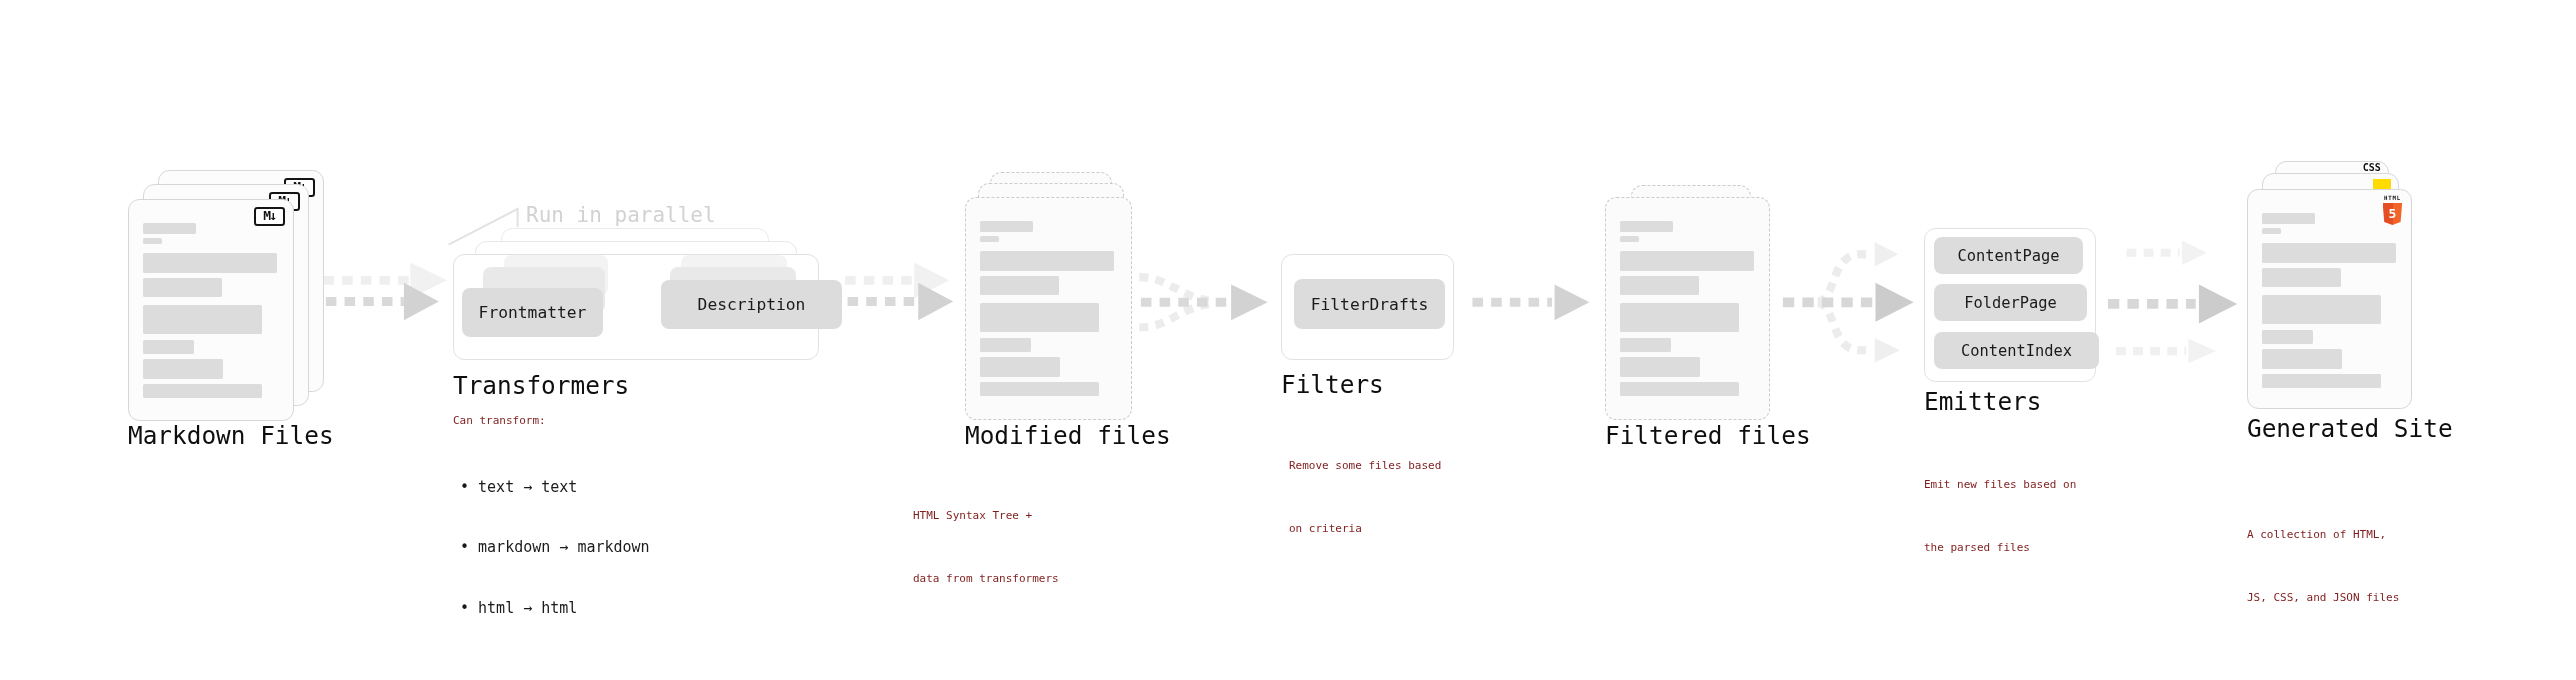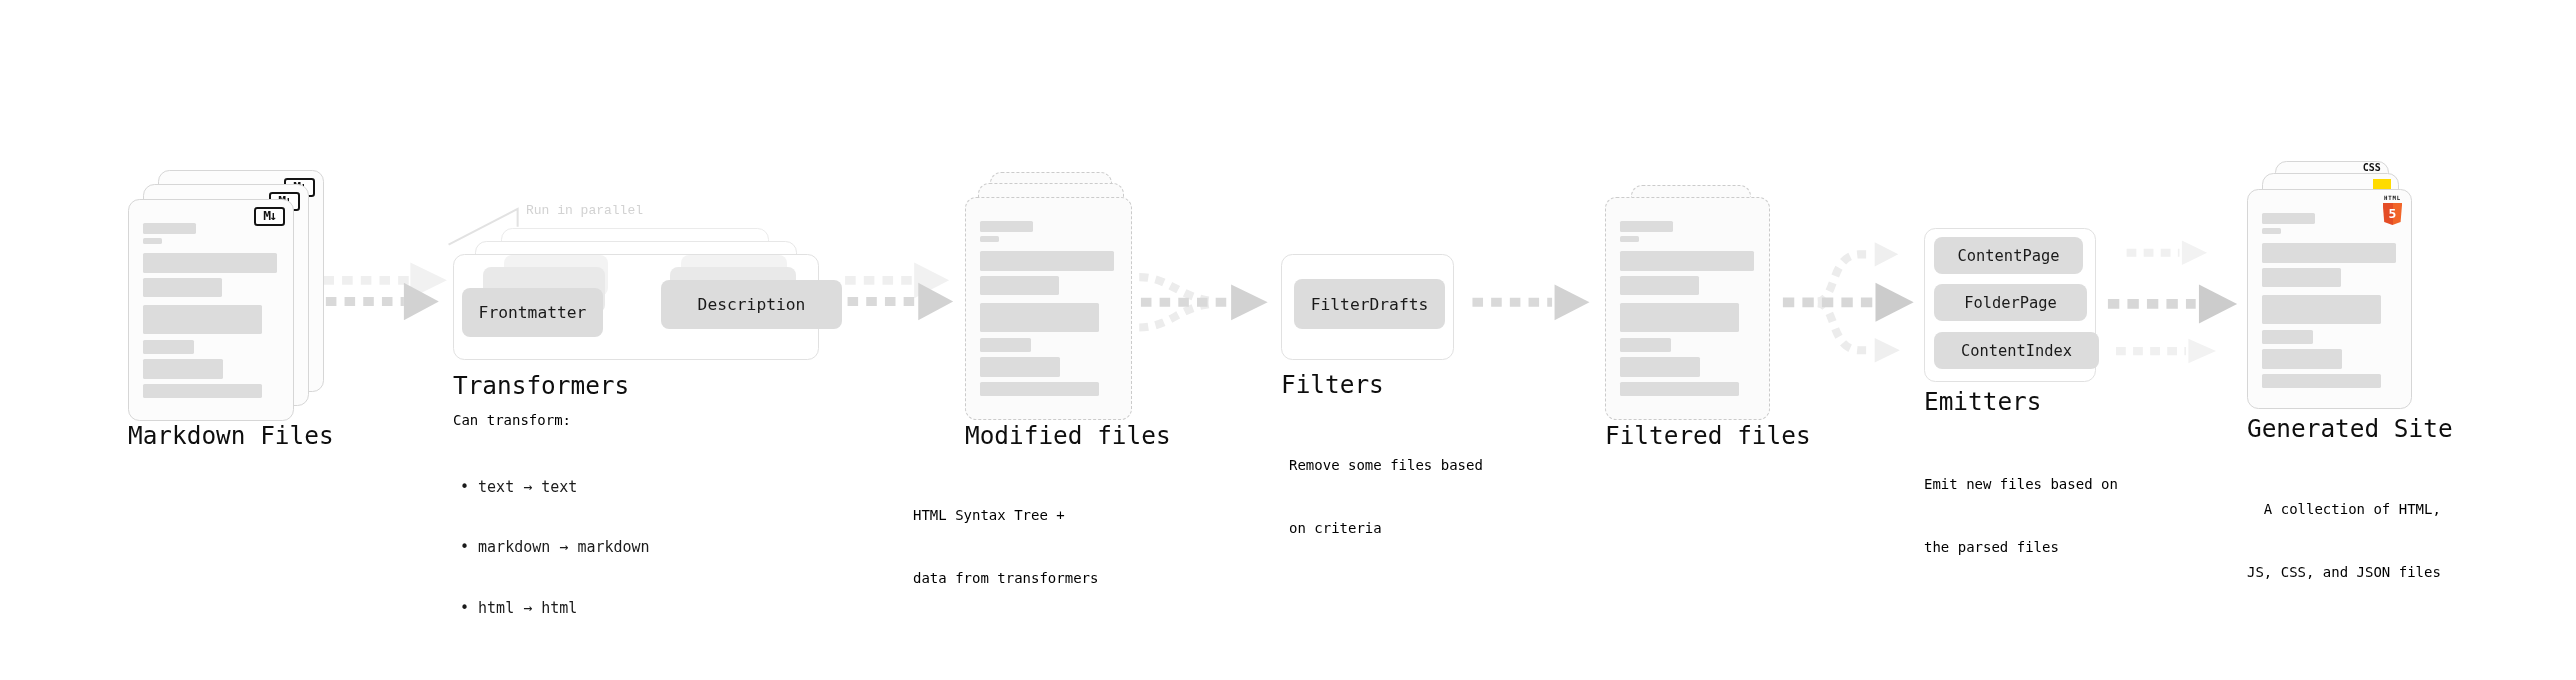--- a/index.html
+++ b/index.html
@@ -32,23 +32,23 @@
   .panel{position:absolute;box-sizing:border-box;border:1.6px solid #e1e1e1;border-radius:11.4px;background:#ffffff;}
   .panel.depth1{border-color:#e7e7e7;}
   .panel.depth2{border-color:#ebebeb;}
   .chip{position:absolute;box-sizing:border-box;background:#dcdcdc;border-radius:8.1px;
     display:flex;align-items:center;justify-content:center;font-size:16.3px;color:#1a1a1a;}
   .chip.echo1{background:#e9e9e9;}
   .chip.echo2{background:#f3f3f3;}
   .chip.small{font-size:15.4px;}
   
   .heading{position:absolute;font-size:24.4px;line-height:26px;color:#0e0e0e;white-space:pre;}
-  .body-text{position:absolute;font-size:14px;line-height:21px;color:#000000;white-space:pre;}
+  .body-text{position:absolute;font-size:11px;line-height:21px;color:#7f1d1d;white-space:pre;}
   .bullets{position:absolute;font-size:15px;line-height:20.3px;color:#1b1b1b;white-space:pre;}
-  .annotation{position:absolute;font-size:13px;color:#d2d2d2;white-space:pre;font-family:Liberation Mono, monospace;}
+  .annotation{position:absolute;font-size:21px;color:#d2d2d2;white-space:pre;}
 </style>
 </head>
 <body>
 
 <div class="canvas">
 
   <svg class="arrows" width="2576" height="681" viewBox="0 0 3170 838">
 
     <g>
       <line x1="398" y1="345" x2="505" y2="345" stroke="#efefef" stroke-width="11" stroke-dasharray="13 10"></line>
@@ -230,20 +230,20 @@
           <div class="bar" style="width: 18.7px; height: 5.7px; margin-top: 4.9px;"></div>
           <div class="bar" style="width: 134px; height: 19.5px; margin-top: 9px;"></div>
           <div class="bar" style="width: 79px; height: 19.5px; margin-top: 4.9px;"></div>
           <div class="bar" style="width: 119px; height: 29px; margin-top: 8.1px;"></div>
           <div class="bar" style="width: 51px; height: 14.6px; margin-top: 5.7px;"></div>
           <div class="bar" style="width: 80px; height: 19.5px; margin-top: 4.9px;"></div>
           <div class="bar" style="width: 119px; height: 14px; margin-top: 4.9px;"></div>
         </div>
       </div>
     <div class="heading" style="left:2247px;top:416px;">Generated Site</div>
-    <div class="body-text" style="left:2247px;top:457px;text-align:right;">
+    <div class="body-text" style="left:2247px;top:482px;">
       <div>A collection of HTML,</div>
       <div>JS, CSS, and JSON files</div>
     </div>
   </div>
 
 </div>
 
 
 </body></html>

